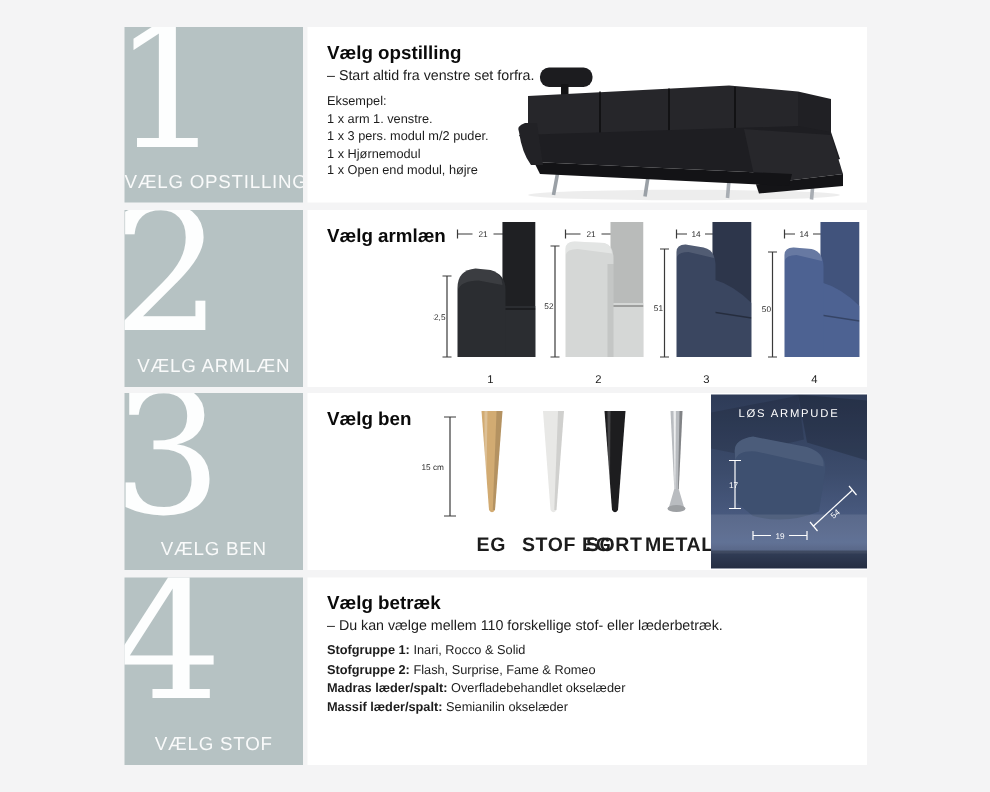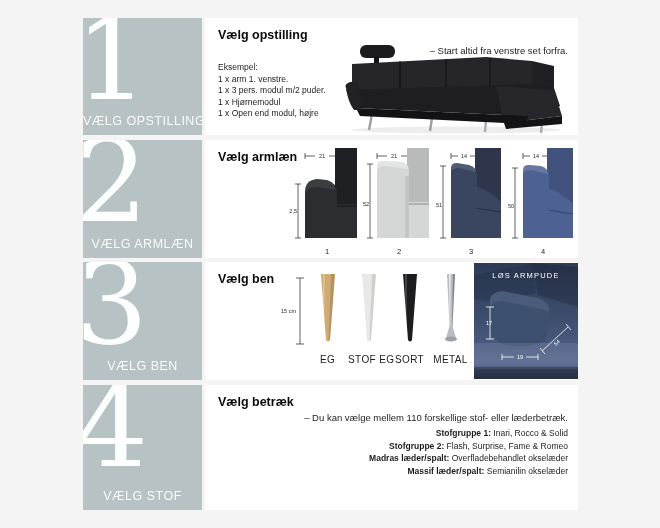--- a/index.html
+++ b/index.html
@@ -12,35 +12,35 @@
   .row3{top:262px;height:118px;}
   .row4{top:385px;height:125px;}
 
   .tile{position:absolute;left:83px;width:119px;top:0;bottom:0;background:#b6c2c3;overflow:hidden;}
   .tile-number{position:absolute;top:-16px;left:-8px;font-family:"DejaVu Serif",serif;font-size:115px;line-height:1;color:#fdfefe;font-weight:400;}
   .tile-label{position:absolute;bottom:7px;left:0;width:100%;text-align:center;color:rgba(255,255,255,0.92);font-size:12.5px;letter-spacing:0.5px;white-space:nowrap;}
 
   .card{position:absolute;left:205px;width:373px;top:0;bottom:0;background:#ffffff;}
   .card-pad{position:absolute;left:13px;top:10px;right:10px;}
   .step-title{font-size:12.5px;font-weight:bold;color:#0a0a0a;margin:0 0 3px 0;}
-  .step-sub{font-size:9.5px;margin:0 0 2px 0;text-align:right;}
+  .step-sub{font-size:9.5px;margin:0 0 2px 0;}
   .ex-line{font-size:8.5px;line-height:11.5px;margin:0;}
   .ex-head{margin-top:6px;}
-  .group-line{font-size:8.5px;line-height:12.5px;margin:0;text-align:right;}
+  .group-line{font-size:8.5px;line-height:12.5px;margin:0;}
   .group-line b{font-weight:bold;}
 
   .sofa-wrap{position:absolute;right:2px;top:12px;}
 
   .armrest-row{position:absolute;left:84px;top:6px;display:flex;gap:4px;}
   .armrest-fig{width:68px;}
   .armrest-num{text-align:center;padding-left:8px;font-size:7.5px;color:#1c1c1c;margin-top:1px;}
 
   .legs-row{position:absolute;left:74px;top:10px;display:flex;align-items:flex-start;}
   .leg-fig{width:41px;text-align:center;}
-  .leg-label{font-size:10px;letter-spacing:0.4px;color:#1c1c1c;margin-top:6px;white-space:nowrap;}
+  .leg-label{font-size:13px;letter-spacing:0.4px;color:#1c1c1c;margin-top:6px;white-space:nowrap;font-weight:bold;}
   .legdim{margin-top:2px;}
 
   .armpude{position:absolute;right:0;top:1px;width:104px;height:116px;background:linear-gradient(#2e3b57 0%,#3c4c6c 45%,#50628a 85%,#33405c 100%);overflow:hidden;}
   .armpude-title{position:absolute;top:8px;left:0;width:100%;text-align:center;color:#ffffff;font-size:7.5px;letter-spacing:1.2px;white-space:nowrap;}
   .armpude svg{position:absolute;left:0;top:0;}
 
   .swatch-area{position:absolute;left:280px;top:17px;width:100px;}
   .swatch-title{font-size:8.5px;font-weight:600;color:#1c1c1c;letter-spacing:0.2px;margin:0 0 4px 0;white-space:nowrap;}
   .swatch-grid{display:grid;grid-template-columns:repeat(3,31px);grid-auto-rows:33px;gap:2px;}
   .swatch{background-color:currentColor;}

